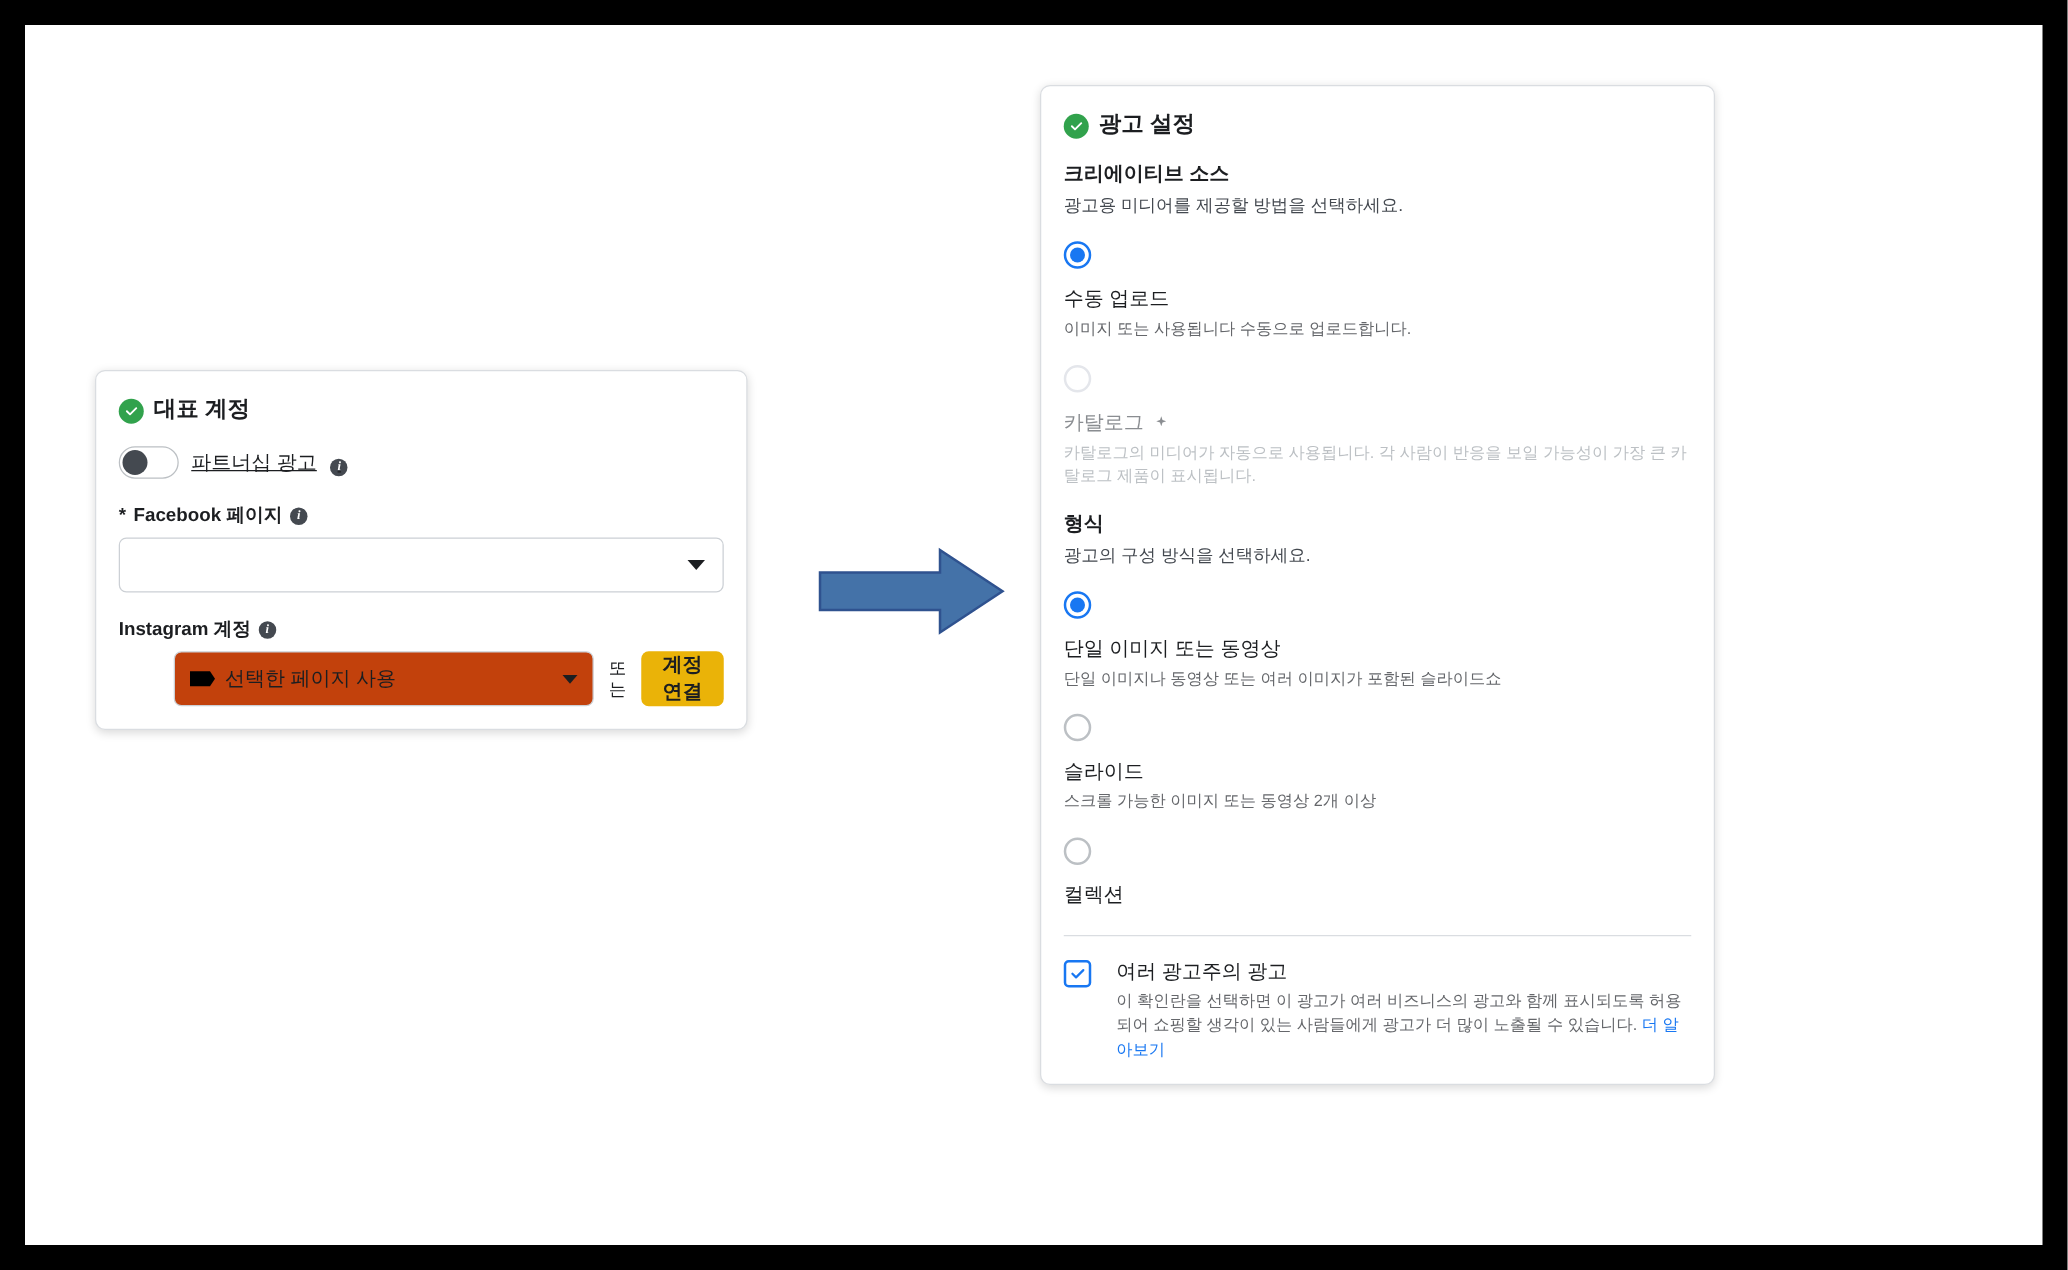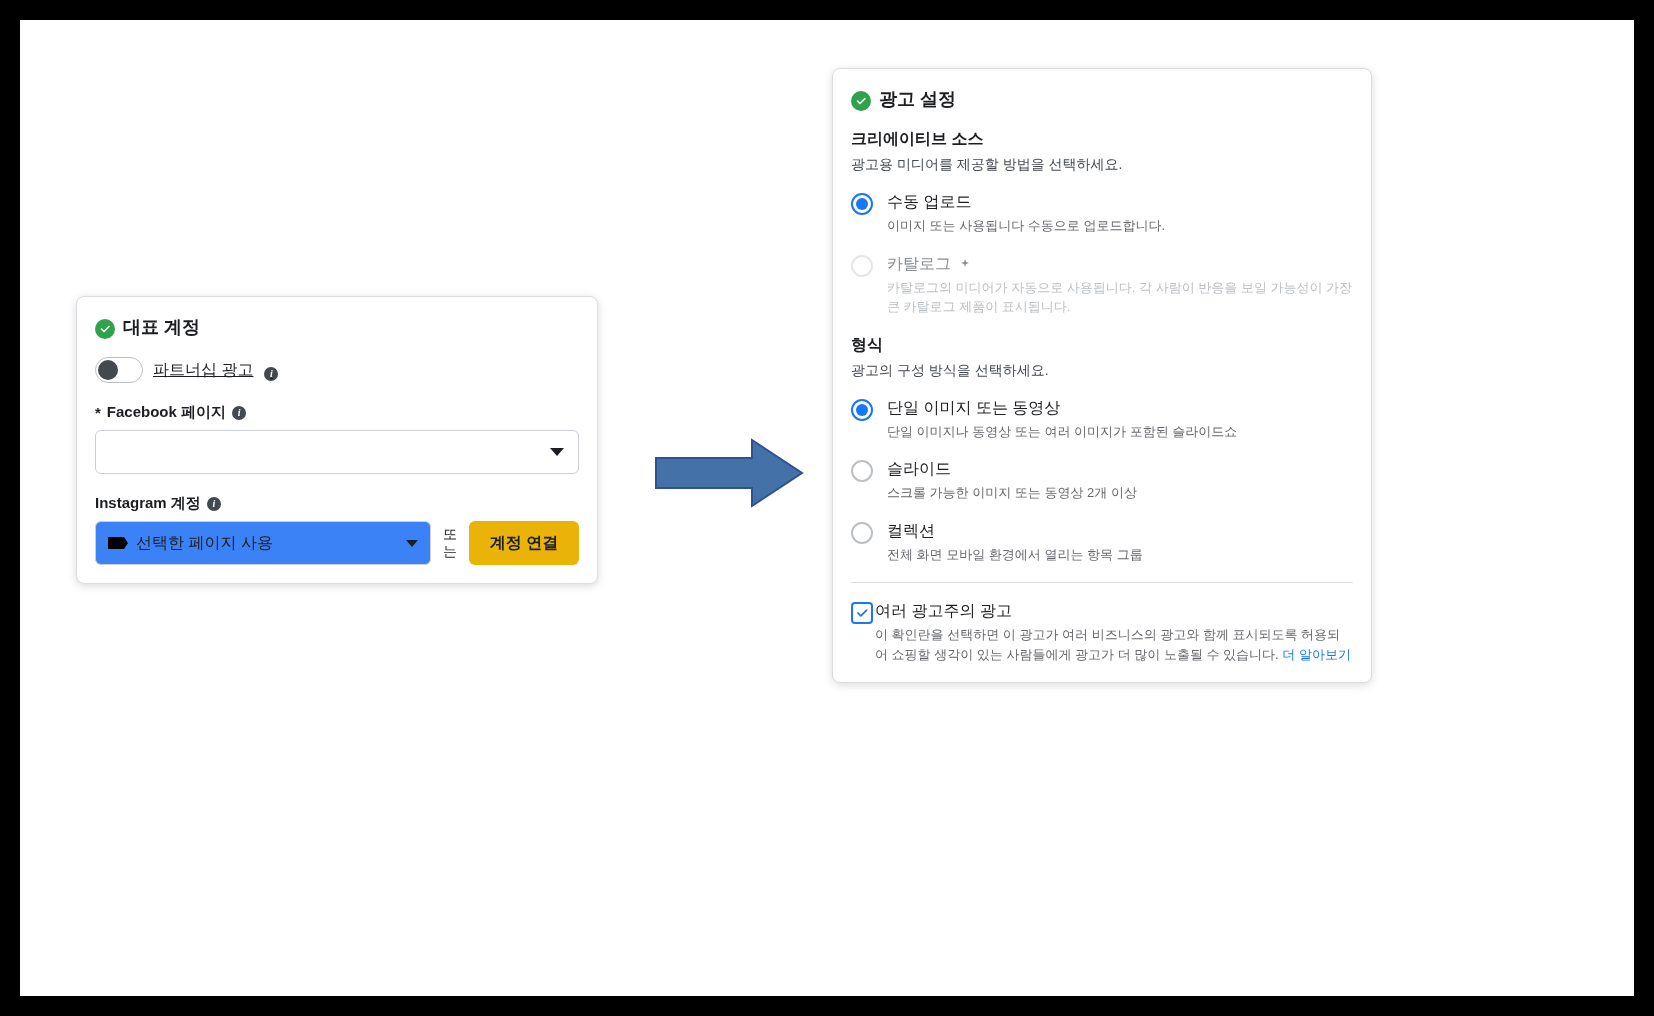--- a/index.html
+++ b/index.html
@@ -142,22 +142,23 @@
     }
     .ig-select {
       flex: 0 0 336px;
       border: 1px solid #ccd0d5;
       border-radius: 6px;
       height: 44px;
       display: flex;
       align-items: center;
       padding: 0 12px;
       gap: 10px;
-      background: #3b82f6;
-      cursor: pointer;
+      background: #c2410c;
+      cursor: pointer;
+      margin-left: 44px;
     }
     .flag-icon {
       width: 16px;
       height: 12px;
       background: #000;
       position: relative;
       flex: 0 0 auto;
       margin-right: 2px;
     }
     .flag-icon::after {
@@ -225,20 +226,21 @@
     }
     .section-sub {
       font-size: 14px;
       color: #444950;
       margin-bottom: 18px;
     }
     .radio-item {
       display: flex;
       gap: 14px;
       margin-bottom: 18px;
+      flex-direction: column;
     }
     .radio {
       width: 22px;
       height: 22px;
       border-radius: 50%;
       border: 2px solid #bcc0c4;
       flex: 0 0 auto;
       margin-top: 1px;
       display: flex;
       align-items: center;
@@ -276,21 +278,21 @@
       flex: 0 0 auto;
     }
     .format-group { margin-top: 8px; }
     .divider {
       height: 1px;
       background: #dadde1;
       margin: 4px 0 18px;
     }
     .checkbox-item {
       display: flex;
-      gap: 2px;
+      gap: 20px;
     }
     .checkbox {
       width: 22px;
       height: 22px;
       border: 2px solid #1877f2;
       border-radius: 4px;
       flex: 0 0 auto;
       display: flex;
       align-items: center;
       justify-content: center;
@@ -414,21 +416,20 @@
       <div class="radio-content">
         <div class="radio-title">슬라이드</div>
         <div class="radio-desc">스크롤 가능한 이미지 또는 동영상 2개 이상</div>
       </div>
     </div>
 
     <div class="radio-item">
       <div class="radio"></div>
       <div class="radio-content">
         <div class="radio-title">컬렉션</div>
-        <div class="radio-desc">전체 화면 모바일 환경에서 열리는 항목 그룹</div>
       </div>
     </div>
     </div>
 
     <div class="divider"></div>
 
     <div class="checkbox-item">
       <div class="checkbox">
         <svg viewBox="0 0 24 24" fill="none">
             <path d="M5 12l5 5L20 7" stroke="#1877f2" stroke-width="3" stroke-linecap="round" stroke-linejoin="round"></path>

